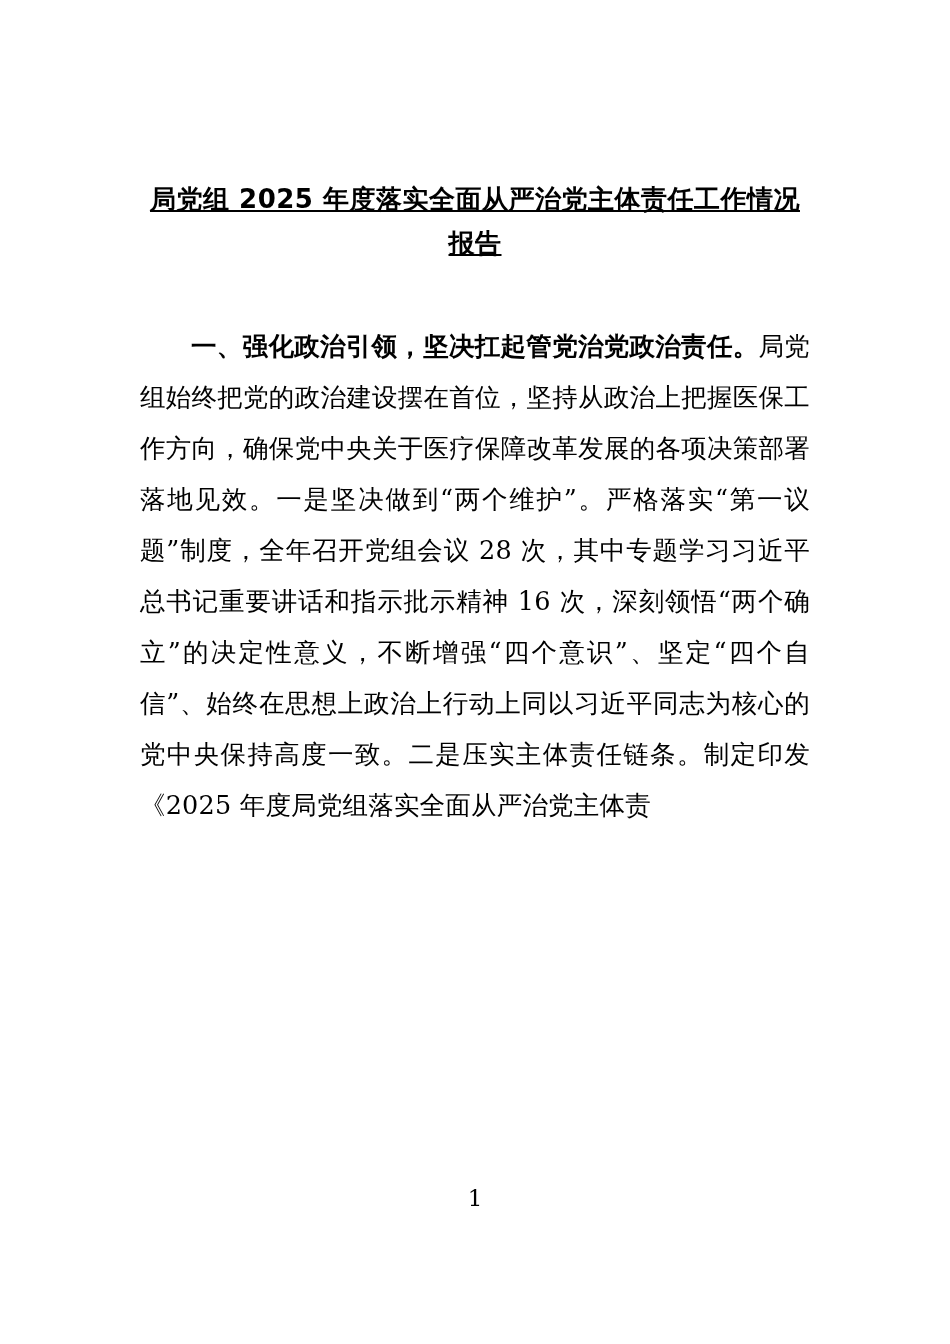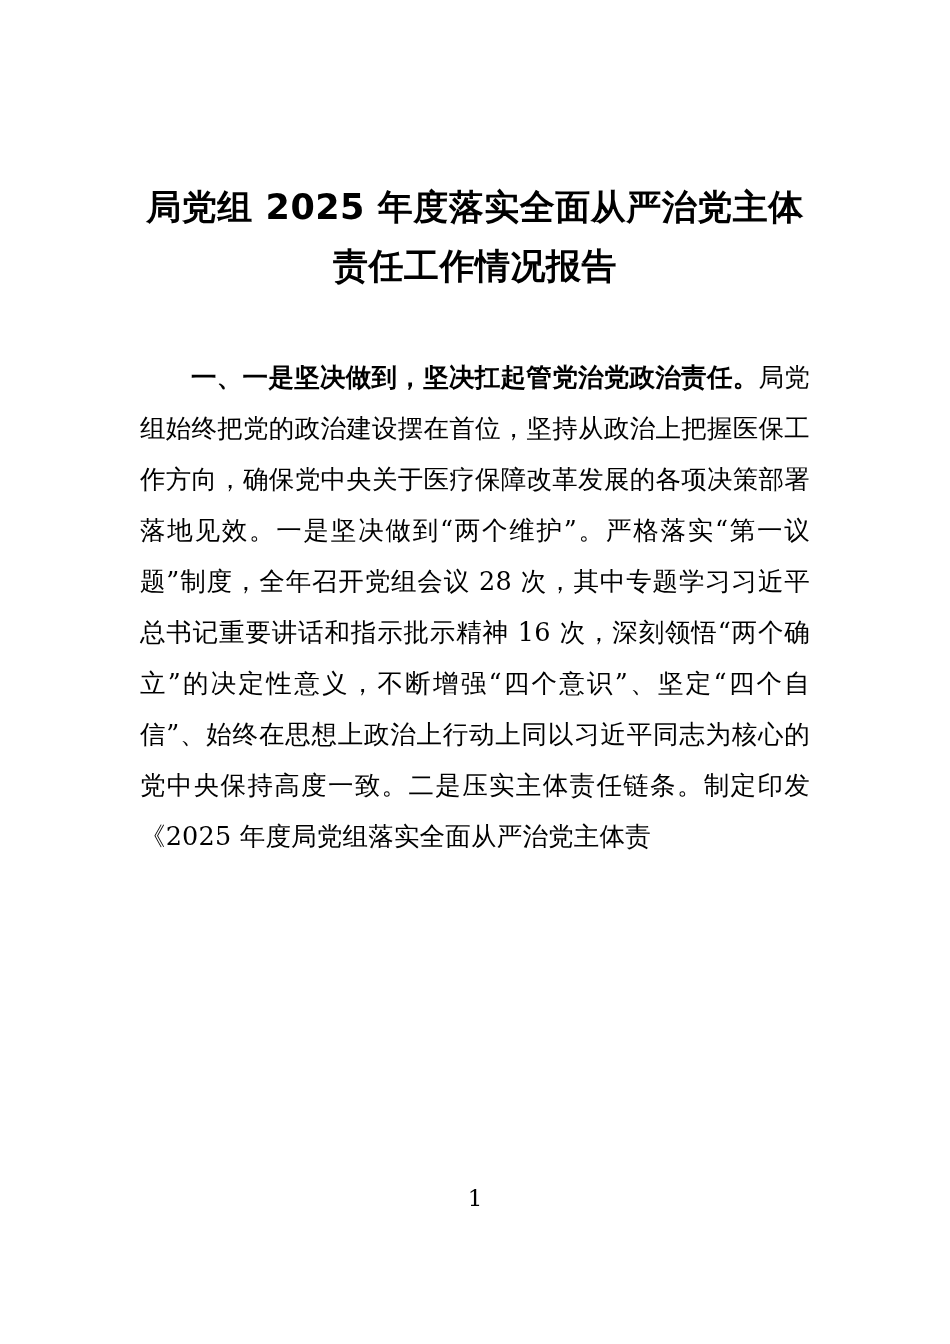--- a/index.html
+++ b/index.html
@@ -18,26 +18,27 @@
   .page {
     width: 950px;
     height: 1344px;
     box-sizing: border-box;
     padding: 178px 140px 0 140px;
     position: relative;
   }
   .doc-title {
     font-family: "DejaVu Sans", "Liberation Sans", sans-serif;
     font-weight: bold;
-    font-size: 35px;
+    font-size: 26px;
     line-height: 1.68;
     text-align: center;
     letter-spacing: 0.5px;
     margin: 0 0 0 0;
     padding: 0 4px;
+    text-decoration: underline;
   }
   .body-block {
     margin-top: 56px;
   }
   p.para {
     font-family: "DejaVu Serif", "Liberation Serif", serif;
     font-size: 25.5px;
     line-height: 2.0;
     text-align: justify;
     text-justify: inter-ideograph;
@@ -63,18 +64,18 @@
   }
 </style>
 </head>
 <body>
 
 <div class="page">
 
   <h1 class="doc-title">局党组 2025 年度落实全面从严治党主体责任工作情况报告</h1>
 
   <div class="body-block">
-    <p class="para"><span class="lead-bold">一、一是坚决做到，坚决扛起管党治党政治责任。</span><span>局党组始终把党的政治建设摆在首位，坚持从政治上把握医保工作方向，确保党中央关于医疗保障改革发展的各项决策部署落地见效。一是坚决做到“两个维护”。严格落实“第一议题”制度，全年召开党组会议 28 次，其中专题学习习近平总书记重要讲话和指示批示精神 16 次，深刻领悟“两个确立”的决定性意义，不断增强“四个意识”、坚定“四个自信”、始终在思想上政治上行动上同以习近平同志为核心的党中央保持高度一致。二是压实主体责任链条。制定印发《2025 年度局党组落实全面从严治党主体责</span></p>
+    <p class="para"><span class="lead-bold">一、强化政治引领，坚决扛起管党治党政治责任。</span><span>局党组始终把党的政治建设摆在首位，坚持从政治上把握医保工作方向，确保党中央关于医疗保障改革发展的各项决策部署落地见效。一是坚决做到“两个维护”。严格落实“第一议题”制度，全年召开党组会议 28 次，其中专题学习习近平总书记重要讲话和指示批示精神 16 次，深刻领悟“两个确立”的决定性意义，不断增强“四个意识”、坚定“四个自信”、始终在思想上政治上行动上同以习近平同志为核心的党中央保持高度一致。二是压实主体责任链条。制定印发《2025 年度局党组落实全面从严治党主体责</span></p>
   </div>
 
   <div class="page-number">1</div>
 
 </div>
 
 </body></html>

